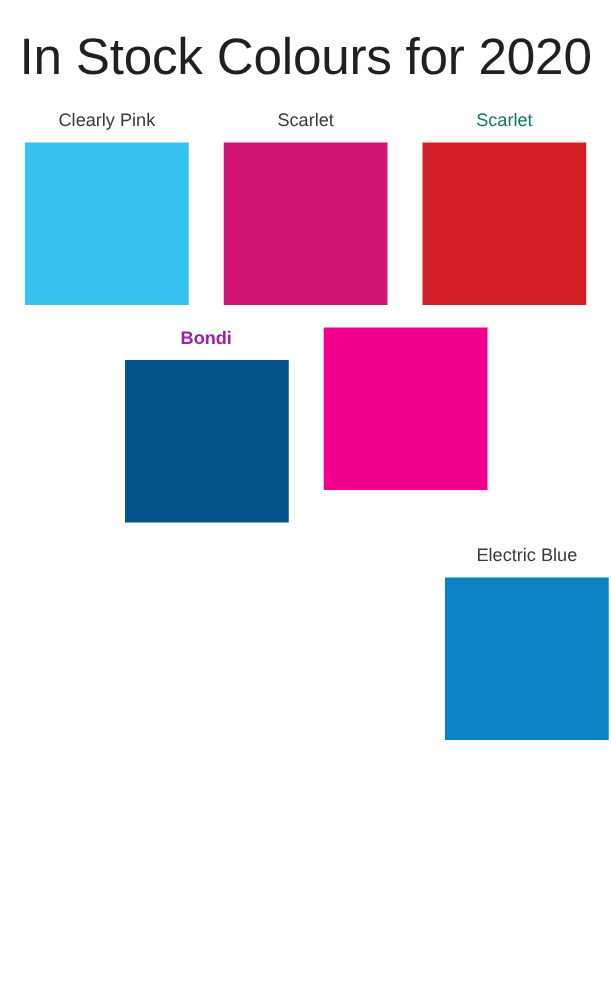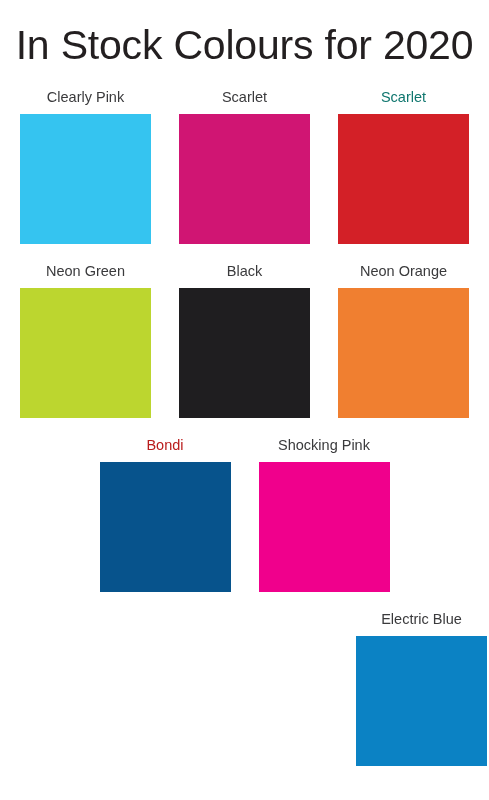--- a/index.html
+++ b/index.html
@@ -90,42 +90,27 @@
       <div class="swatch-cell">
         <div class="swatch-label" style="color: rgb(58, 58, 60);">Scarlet</div>
         <div class="swatch-chip" style="background-color: rgb(208, 21, 115);"></div>
       </div>
       <div class="swatch-cell">
         <div class="swatch-label" style="color: #0f766e;">Scarlet</div>
         <div class="swatch-chip" style="background-color: rgb(211, 32, 39);"></div>
       </div>
     </div>
 
-    <div class="swatch-row">
-      <div class="swatch-cell">
-        <div class="swatch-label" style="color: rgb(58, 58, 60);">Neon Green</div>
-        <div class="swatch-chip" style="background-color: rgb(188, 214, 47);"></div>
-      </div>
-      <div class="swatch-cell">
-        <div class="swatch-label" style="color: rgb(58, 58, 60);">Black</div>
-        <div class="swatch-chip" style="background-color: rgb(31, 30, 32);"></div>
-      </div>
-      <div class="swatch-cell">
-        <div class="swatch-label" style="color: rgb(58, 58, 60);">Neon Orange</div>
-        <div class="swatch-chip" style="background-color: rgb(240, 127, 48);"></div>
-      </div>
-    </div>
 
     <div class="swatch-row">
       <div class="swatch-cell">
-        <div class="swatch-label" style="color: #b91c1c;">Bondi</div>
+        <div class="swatch-label" style="color: #a21caf; font-weight: bold;">Bondi</div>
         <div class="swatch-chip" style="background-color: rgb(7, 83, 140);"></div>
       </div>
       <div class="swatch-cell">
-        <div class="swatch-label" style="color: rgb(58, 58, 60);">Shocking Pink</div>
         <div class="swatch-chip" style="background-color: rgb(240, 0, 140);"></div>
       </div>
     </div>
 
     <div class="swatch-row row-single">
       <div class="swatch-cell">
         <div class="swatch-label" style="color: rgb(58, 58, 60);">Electric Blue</div>
         <div class="swatch-chip" style="background-color: rgb(11, 130, 196);"></div>
       </div>
     </div>

